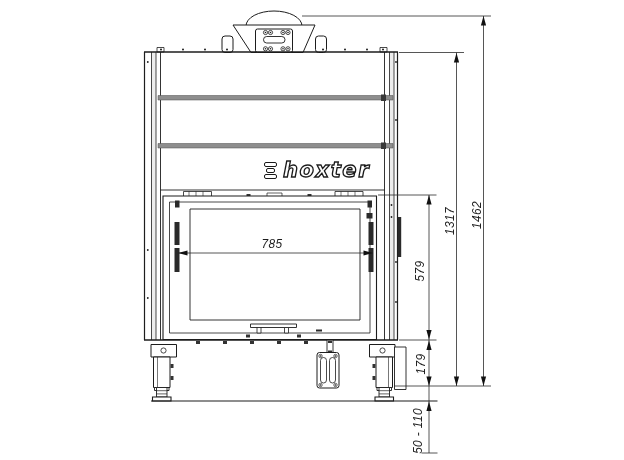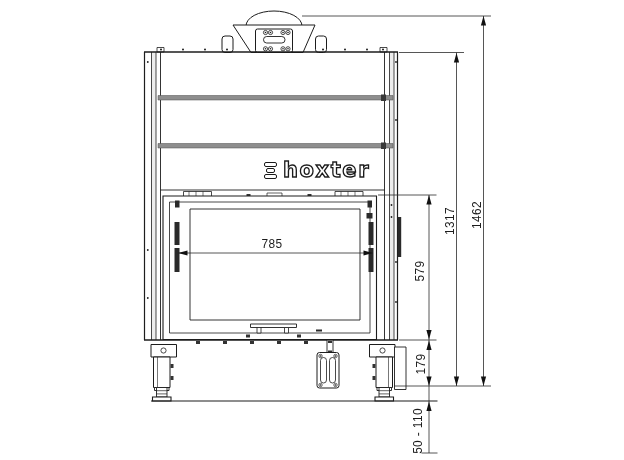--- a/index.html
+++ b/index.html
@@ -1,18 +1,19 @@
 <!DOCTYPE html>
 <html><head>
 <meta charset="utf-8">
 <style>
   html,body{margin:0;padding:0;background:#fff;}
   #canvas{
     position:relative;width:624px;height:460px;background:#fff;overflow:hidden;
     font-family:"Liberation Sans",sans-serif;
+    font-style:italic;
   }
   
   .dim-label{
     position:absolute;color:#1c1c1c;font-size:12.5px;letter-spacing:.4px;
     white-space:nowrap;transform:translate(-50%,-50%) scaleX(.95);
     font-family:"Liberation Sans",sans-serif;
   }
   .dim-label.rot{transform:translate(-50%,-50%) rotate(-90deg) scaleX(.95);}
   
   #logo{position:absolute;left:264px;top:161px;display:flex;align-items:center;gap:6px;}

